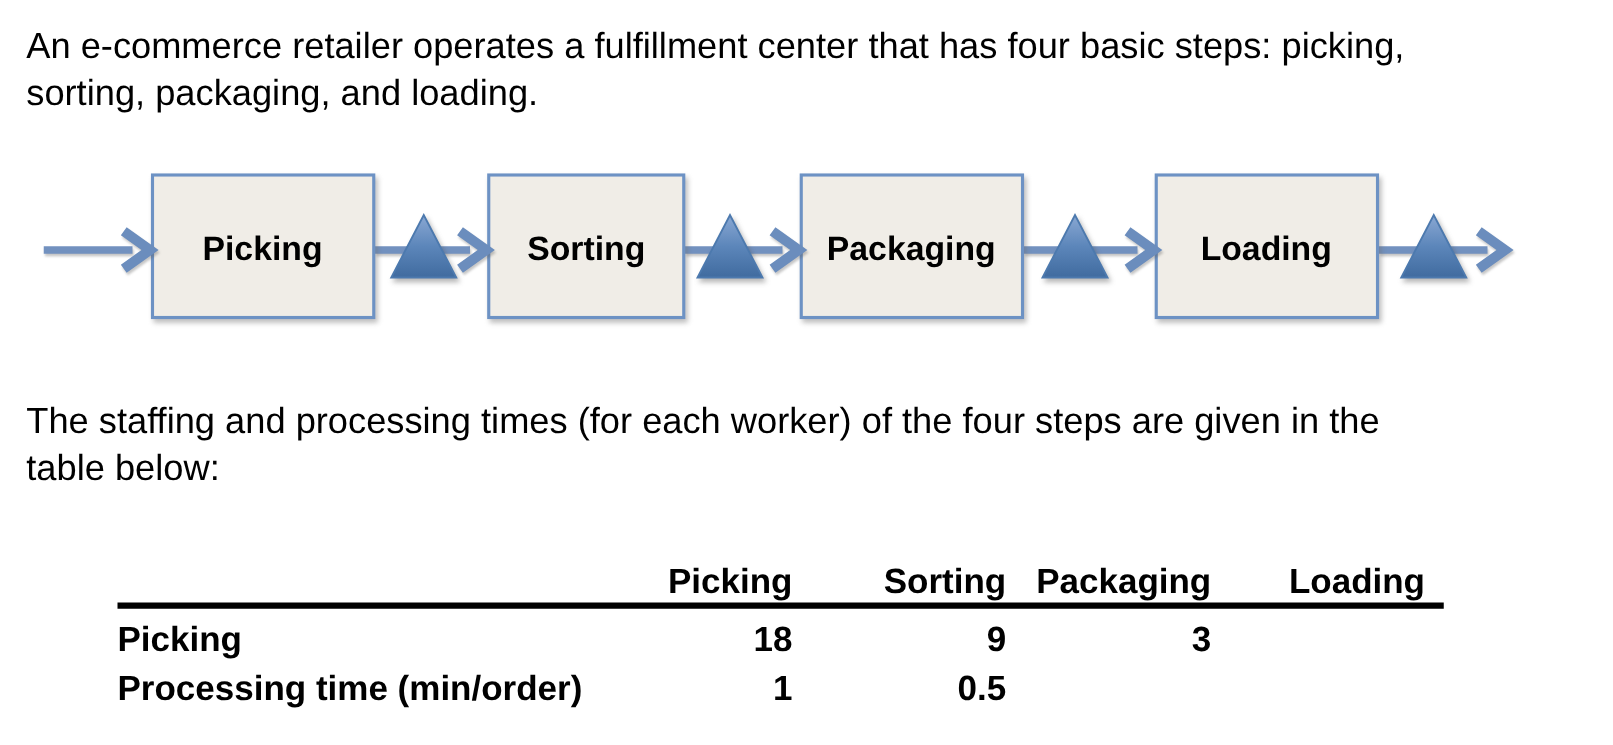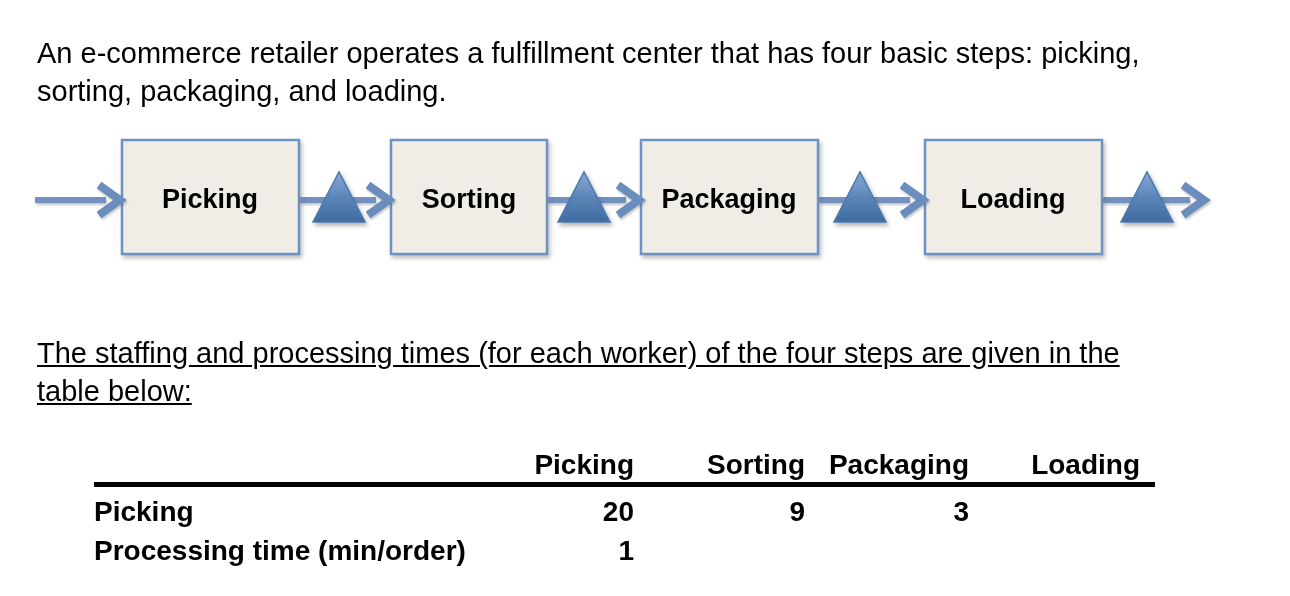--- a/index.html
+++ b/index.html
@@ -1,25 +1,25 @@
 <!DOCTYPE html>
 <html><head>
 <meta charset="utf-8">
 <style>
   html,body{margin:0;padding:0;background:#fff;}
   #canvas{
     position:relative;width:1290px;height:596px;background:#ffffff;
     font-family:"Liberation Sans",sans-serif;color:#000;overflow:hidden;
   }
   .para{
-    position:absolute;left:21px;margin:16px;
+    position:absolute;left:21px;margin:0;
     font-size:29px;line-height:38px;white-space:pre-line;color:#000;
   }
   #intro-para{top:18px;width:1240px;}
-  #table-para{top:318px;width:1240px;text-decoration:underline;}
+  #table-para{top:318px;width:1240px;}
   #diagram{position:absolute;left:0;top:125px;}
   .step-rect{fill:#f0ede7;stroke:#6d92c4;stroke-width:2.5;filter:drop-shadow(2px 3px 2px rgba(110,110,110,0.45));}
   .step-label{font-family:"Liberation Sans",sans-serif;font-size:27px;font-weight:700;fill:#000;}
   .shaft{stroke:#7291bf;stroke-width:6;filter:drop-shadow(1px 2px 1px rgba(90,90,90,0.35));}
   .chevron{stroke:#6b8dbd;stroke-width:8;fill:none;stroke-linejoin:miter;filter:drop-shadow(1px 2px 1px rgba(90,90,90,0.35));}
   .buffer-tri{fill:url(#triGrad);stroke:#4c79ae;stroke-width:1.5;filter:drop-shadow(2px 3px 2px rgba(70,70,70,0.4));}
   .tbl{
     position:absolute;left:94px;top:445px;width:1046px;padding-right:15px;
     font-weight:700;font-size:28px;color:#000;
   }
@@ -82,23 +82,24 @@
     <div class="trow header">
       <div class="tcell"></div>
       <div class="tcell num">Picking</div>
       <div class="tcell num">Sorting</div>
       <div class="tcell num">Packaging</div>
       <div class="tcell num">Loading</div>
     </div>
     <div class="rule"></div>
     <div class="trow body">
       <div class="tcell">Picking</div>
-      <div class="tcell num">20</div>
+      <div class="tcell num">18</div>
       <div class="tcell num">9</div>
       <div class="tcell num">3</div>
     </div>
     <div class="trow body">
       <div class="tcell">Processing time (min/order)</div>
       <div class="tcell num">1</div>
+      <div class="tcell num">0.5</div>
     </div>
   </div>
 
 </div>
 
 </body></html>

